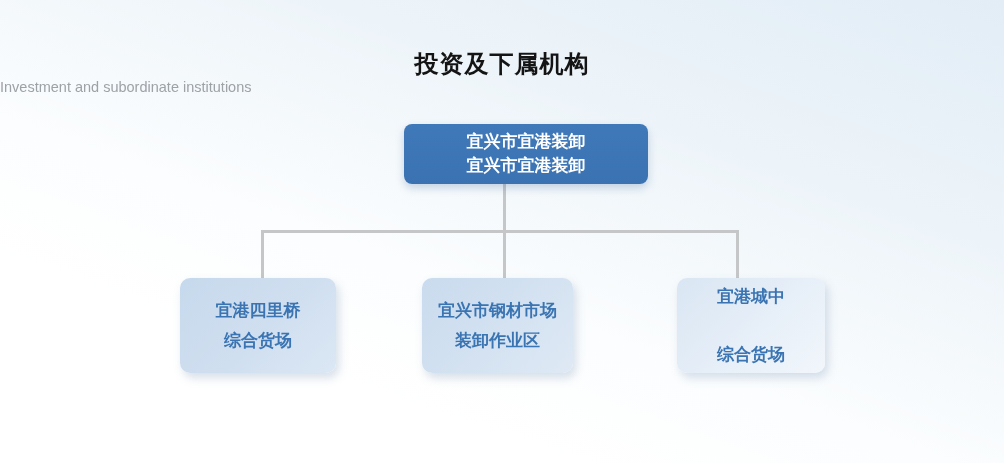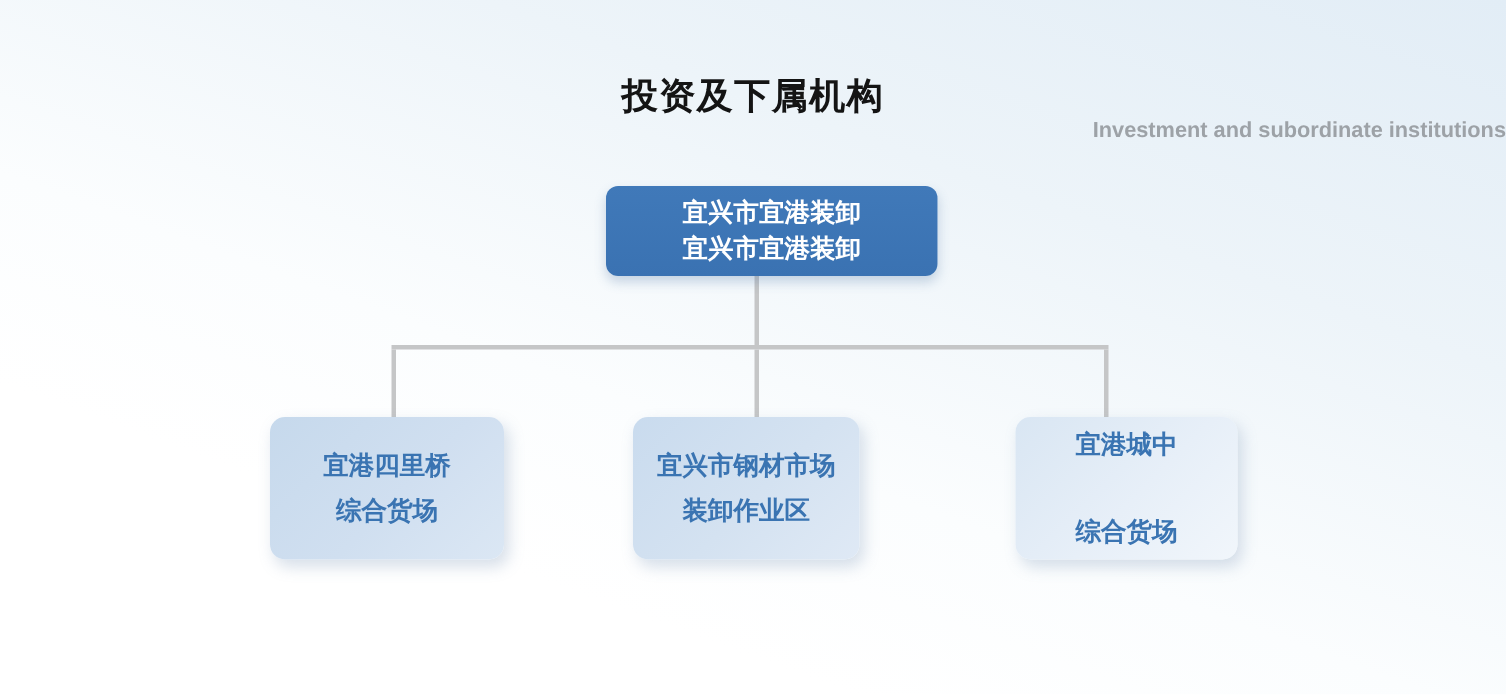--- a/index.html
+++ b/index.html
@@ -22,39 +22,39 @@
     text-align: center;
     font-size: 24px;
     font-weight: 700;
     color: #141414;
     letter-spacing: 1px;
   }
   .page-subtitle {
     position: absolute;
     left: 0; right: 0;
     top: 79px;
-    text-align: right;
+    text-align: left;
     font-size: 14.5px;
-    font-weight: 700;
+    font-weight: 400;
     color: #9da2a7;
     letter-spacing: 0px;
   }
   .node {
     position: absolute;
     display: flex;
     flex-direction: column;
     align-items: center;
     justify-content: center;
     text-align: center;
     font-weight: 700;
   }
   .node span { display: block; }
   .root-node {
     left: 404px; top: 124px;
-    width: 221px; height: 60px;
+    width: 244px; height: 60px;
     background: linear-gradient(180deg, #4079b9 0%, #3a72b2 100%);
     border-radius: 8px;
     color: #ffffff;
     font-size: 17px;
     line-height: 24px;
     box-shadow: 0 4px 8px rgba(70, 110, 160, 0.28);
   }
   .child-node {
     top: 278px;
     height: 95px;

